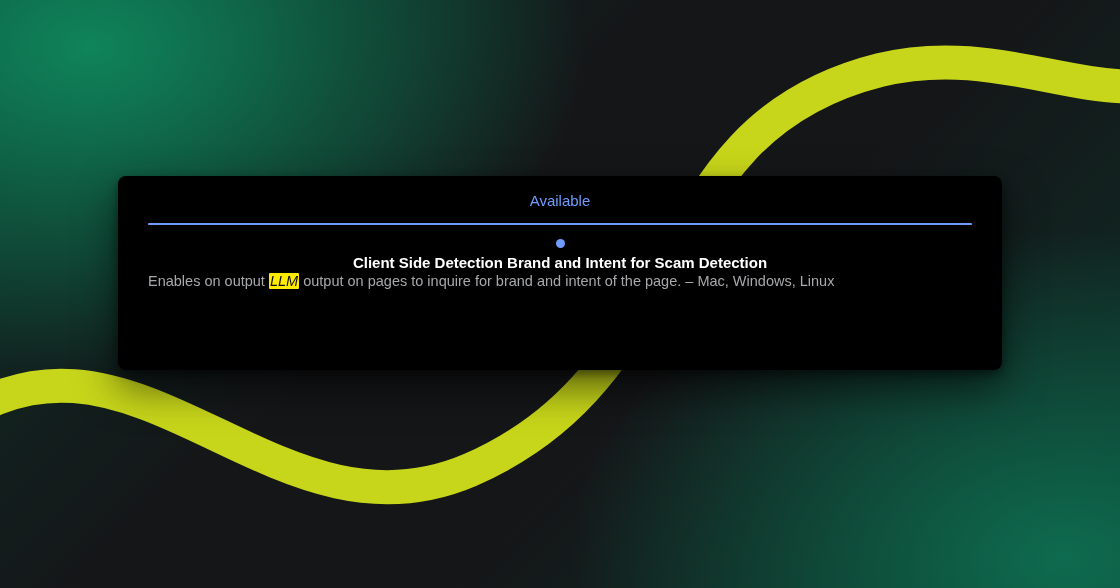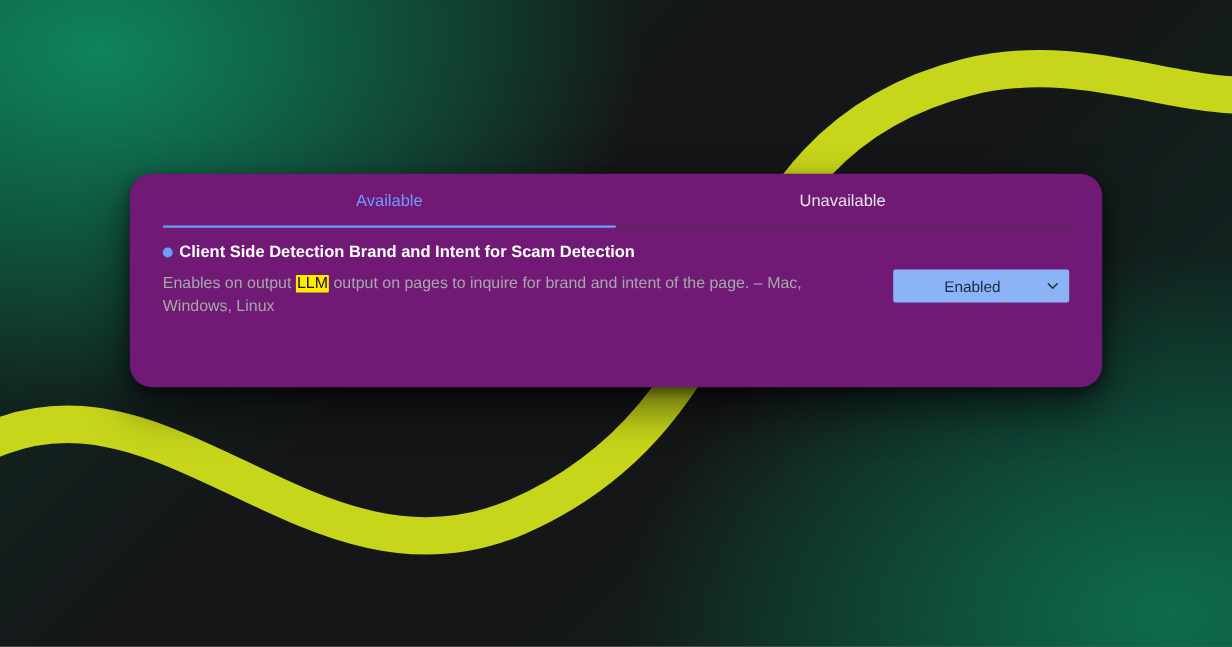--- a/index.html
+++ b/index.html
@@ -13,25 +13,25 @@
       linear-gradient(135deg, #0c3027 0%, #151618 40%, #151618 60%, #0c3027 100%);
   }
   .swoosh {
     position: absolute;
     inset: 0;
     pointer-events: none;
   }
   .panel {
     position: absolute;
     left: 118px;
-    top: 158px;
+    top: 176px;
     width: 884px;
     height: 194px;
-    background: #701a75;
-    border-radius: 20px;
+    background: #000000;
+    border-radius: 8px;
     box-shadow: 0 18px 40px rgba(0,0,0,0.55), 0 4px 10px rgba(0,0,0,0.4);
     padding: 0 30px 22px 30px;
   }
   .tabs {
     display: flex;
     height: 49px;
     border-bottom: 1px solid #3b3c3f;
     position: relative;
   }
   .tab {
@@ -62,21 +62,22 @@
     justify-content: space-between;
     align-items: center;
     padding-top: 14px;
     gap: 24px;
   }
   .flag-text { flex: 1 1 auto; }
   .flag-title-line {
     display: flex;
     align-items: center;
     gap: 6px;
-    margin-bottom: 10px;
+    margin-bottom: 0;
+    flex-direction: column;
   }
   .bullet {
     width: 9px;
     height: 9px;
     border-radius: 50%;
     background: #6f9cff;
     flex-shrink: 0;
   }
   .flag-title {
     color: #ffffff;
@@ -87,20 +88,21 @@
     color: #a7a8ac;
     font-size: 14.5px;
     line-height: 1.45;
     margin-bottom: 8px;
   }
   .hl {
     background: #ffeb00;
     color: #111;
     padding: 0 1px;
     border-radius: 1px;
+    font-style: italic;
   }
   .flag-hash {
     color: #a7a8ac;
     font-size: 14.5px;
     text-decoration: underline;
     cursor: pointer;
     display: inline-block;
   }
   .select-wrap {
     flex: 0 0 auto;
@@ -142,37 +144,28 @@
   <path d="M -80 450
            C 120 260, 260 560, 470 470
            C 700 370, 640 130, 880 70
            C 1010 38, 1110 120, 1200 70" fill="none" stroke="#c7d61a" stroke-width="34" stroke-linecap="round"></path>
 </svg>
 
 <div class="panel">
 
   <div class="tabs">
     <div class="tab active">Available</div>
-    <div class="tab">Unavailable</div>
   </div>
 
   <div class="flag-row">
     <div class="flag-text">
       <div class="flag-title-line">
         <span class="bullet"></span>
         <span class="flag-title">Client Side Detection Brand and Intent for Scam Detection</span>
       </div>
       <div class="flag-desc">
         <span>Enables on output </span><span class="hl">LLM</span><span> output on pages to inquire for brand and intent of the page. – Mac, Windows, Linux</span>
       </div>
     </div>
 
-    <div class="select-wrap">
-      <div class="select">
-        <span class="select-label">Enabled</span>
-        <svg class="chevron" viewBox="0 0 10 10">
-          <path d="M1 3 L5 7 L9 3" fill="none" stroke="#1c2a44" stroke-width="1.4" stroke-linecap="round" stroke-linejoin="round"></path>
-        </svg>
-      </div>
-    </div>
   </div>
 
 </div>
 
 </body></html>

